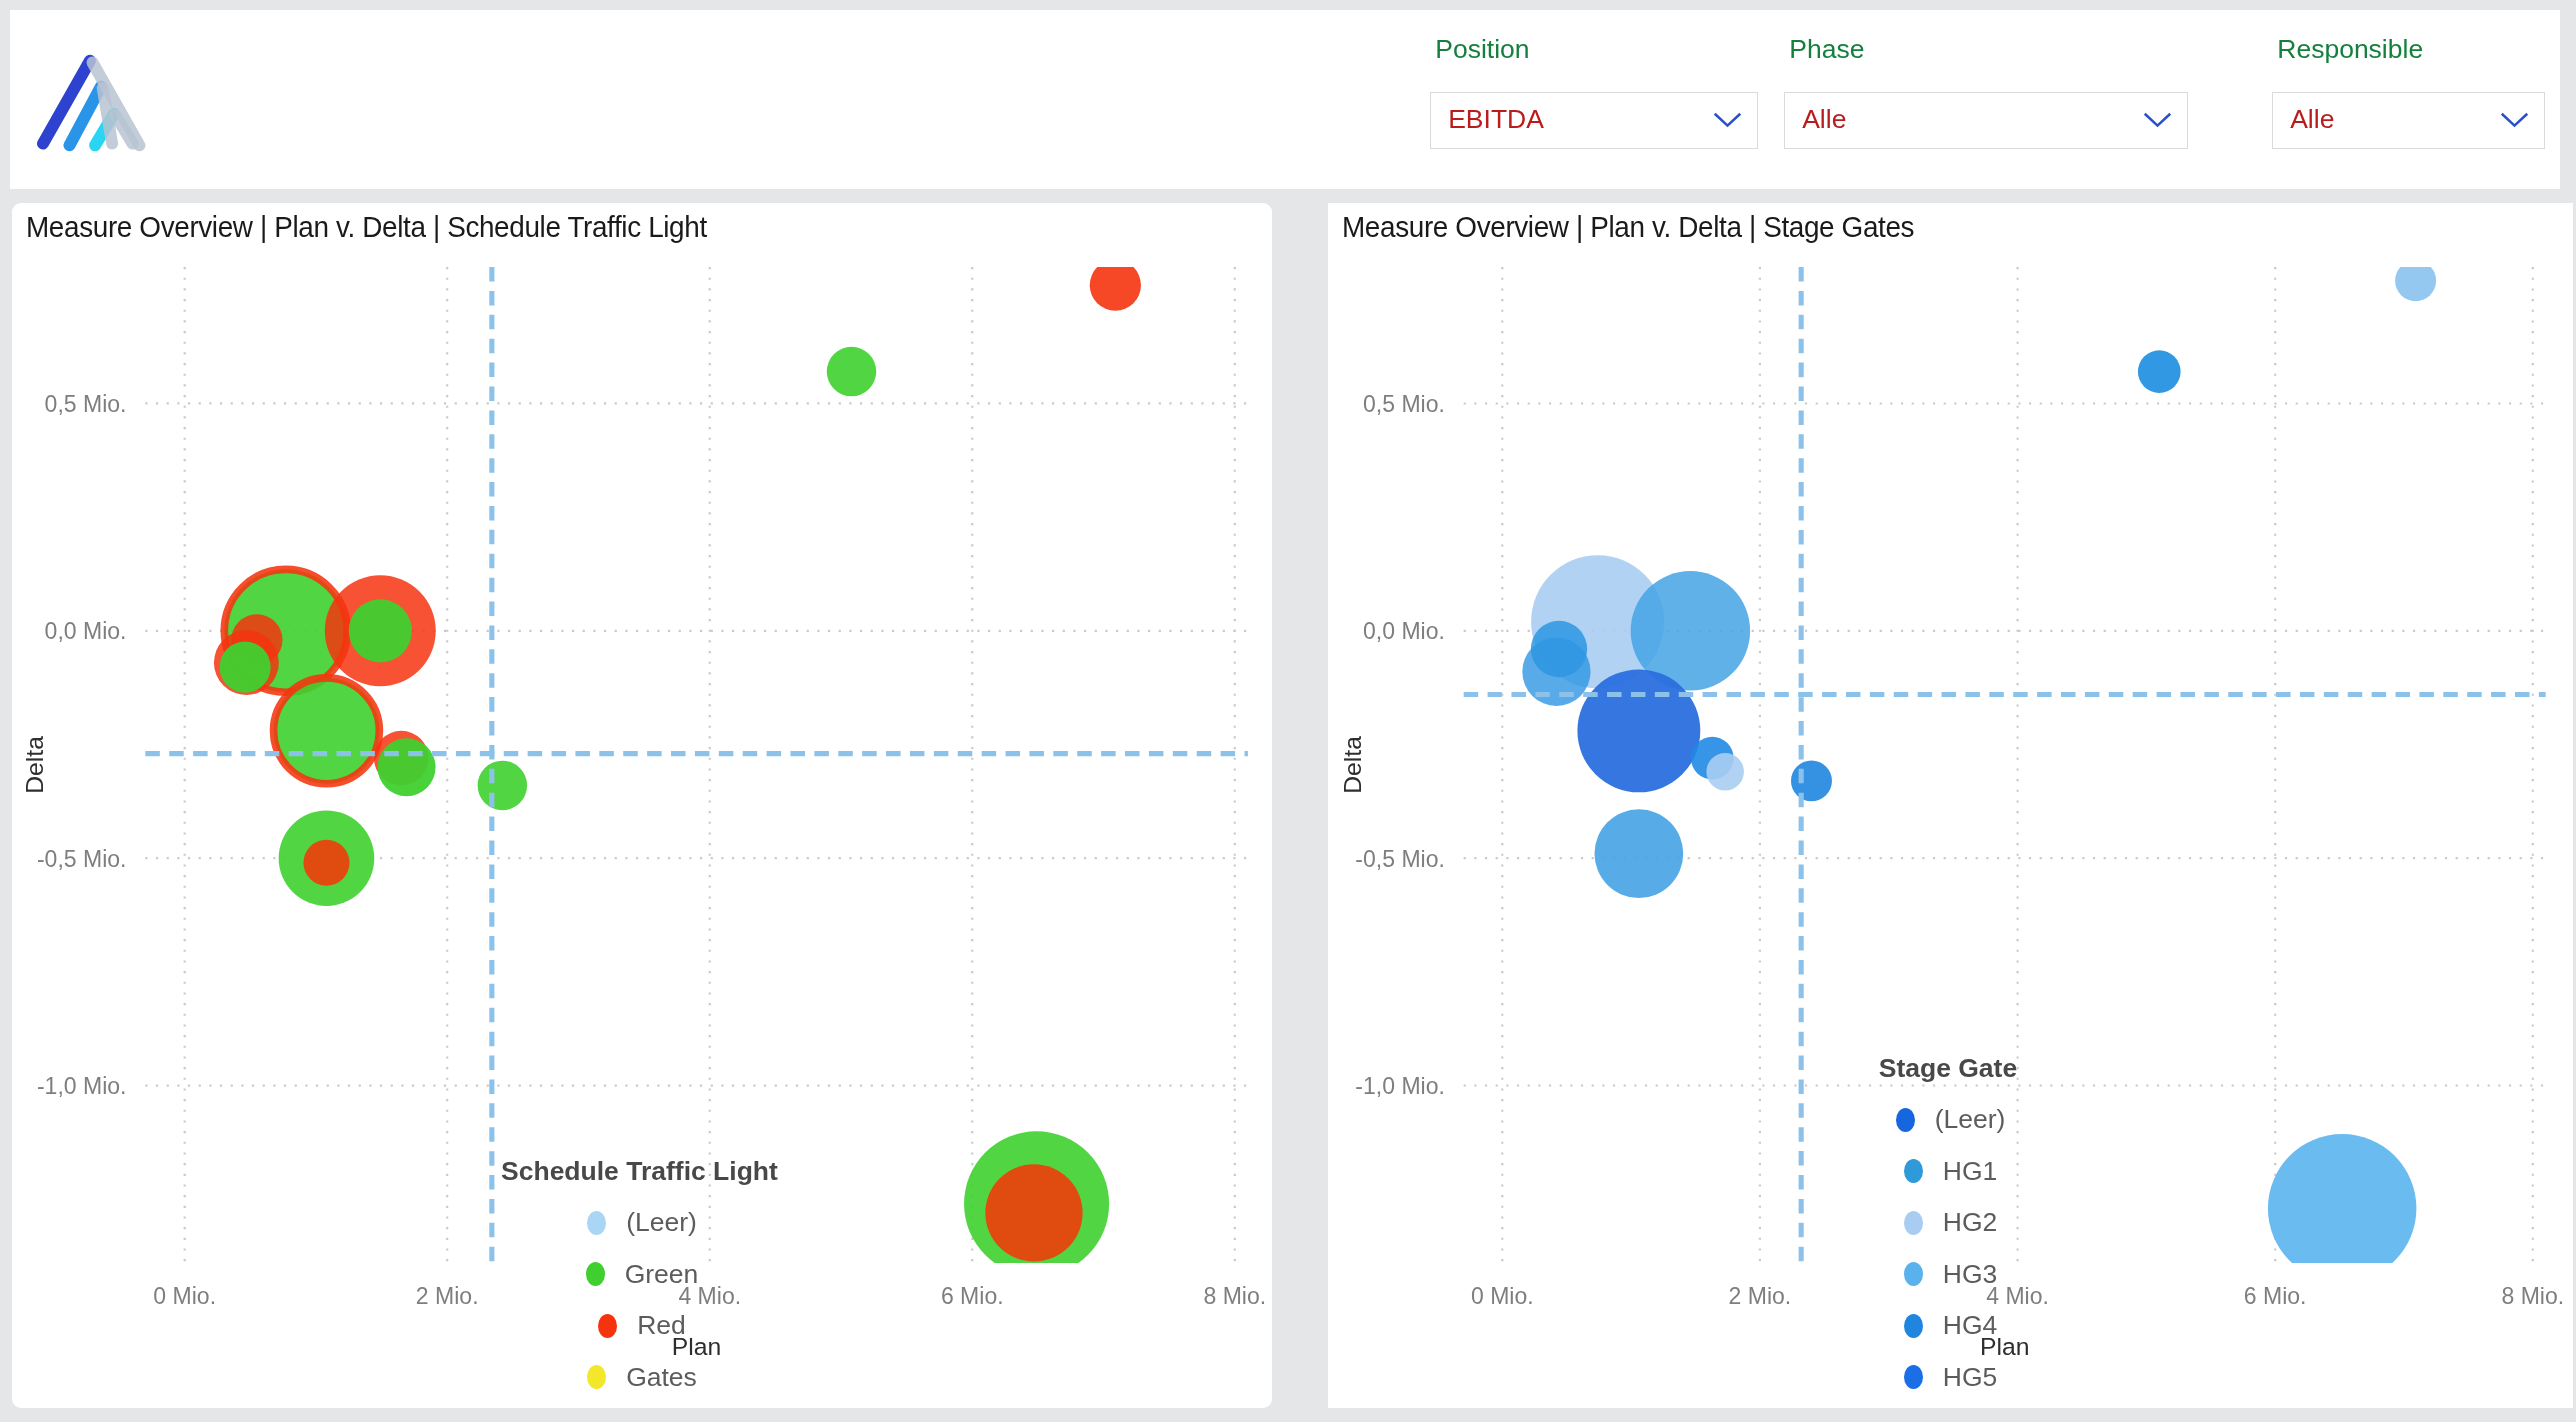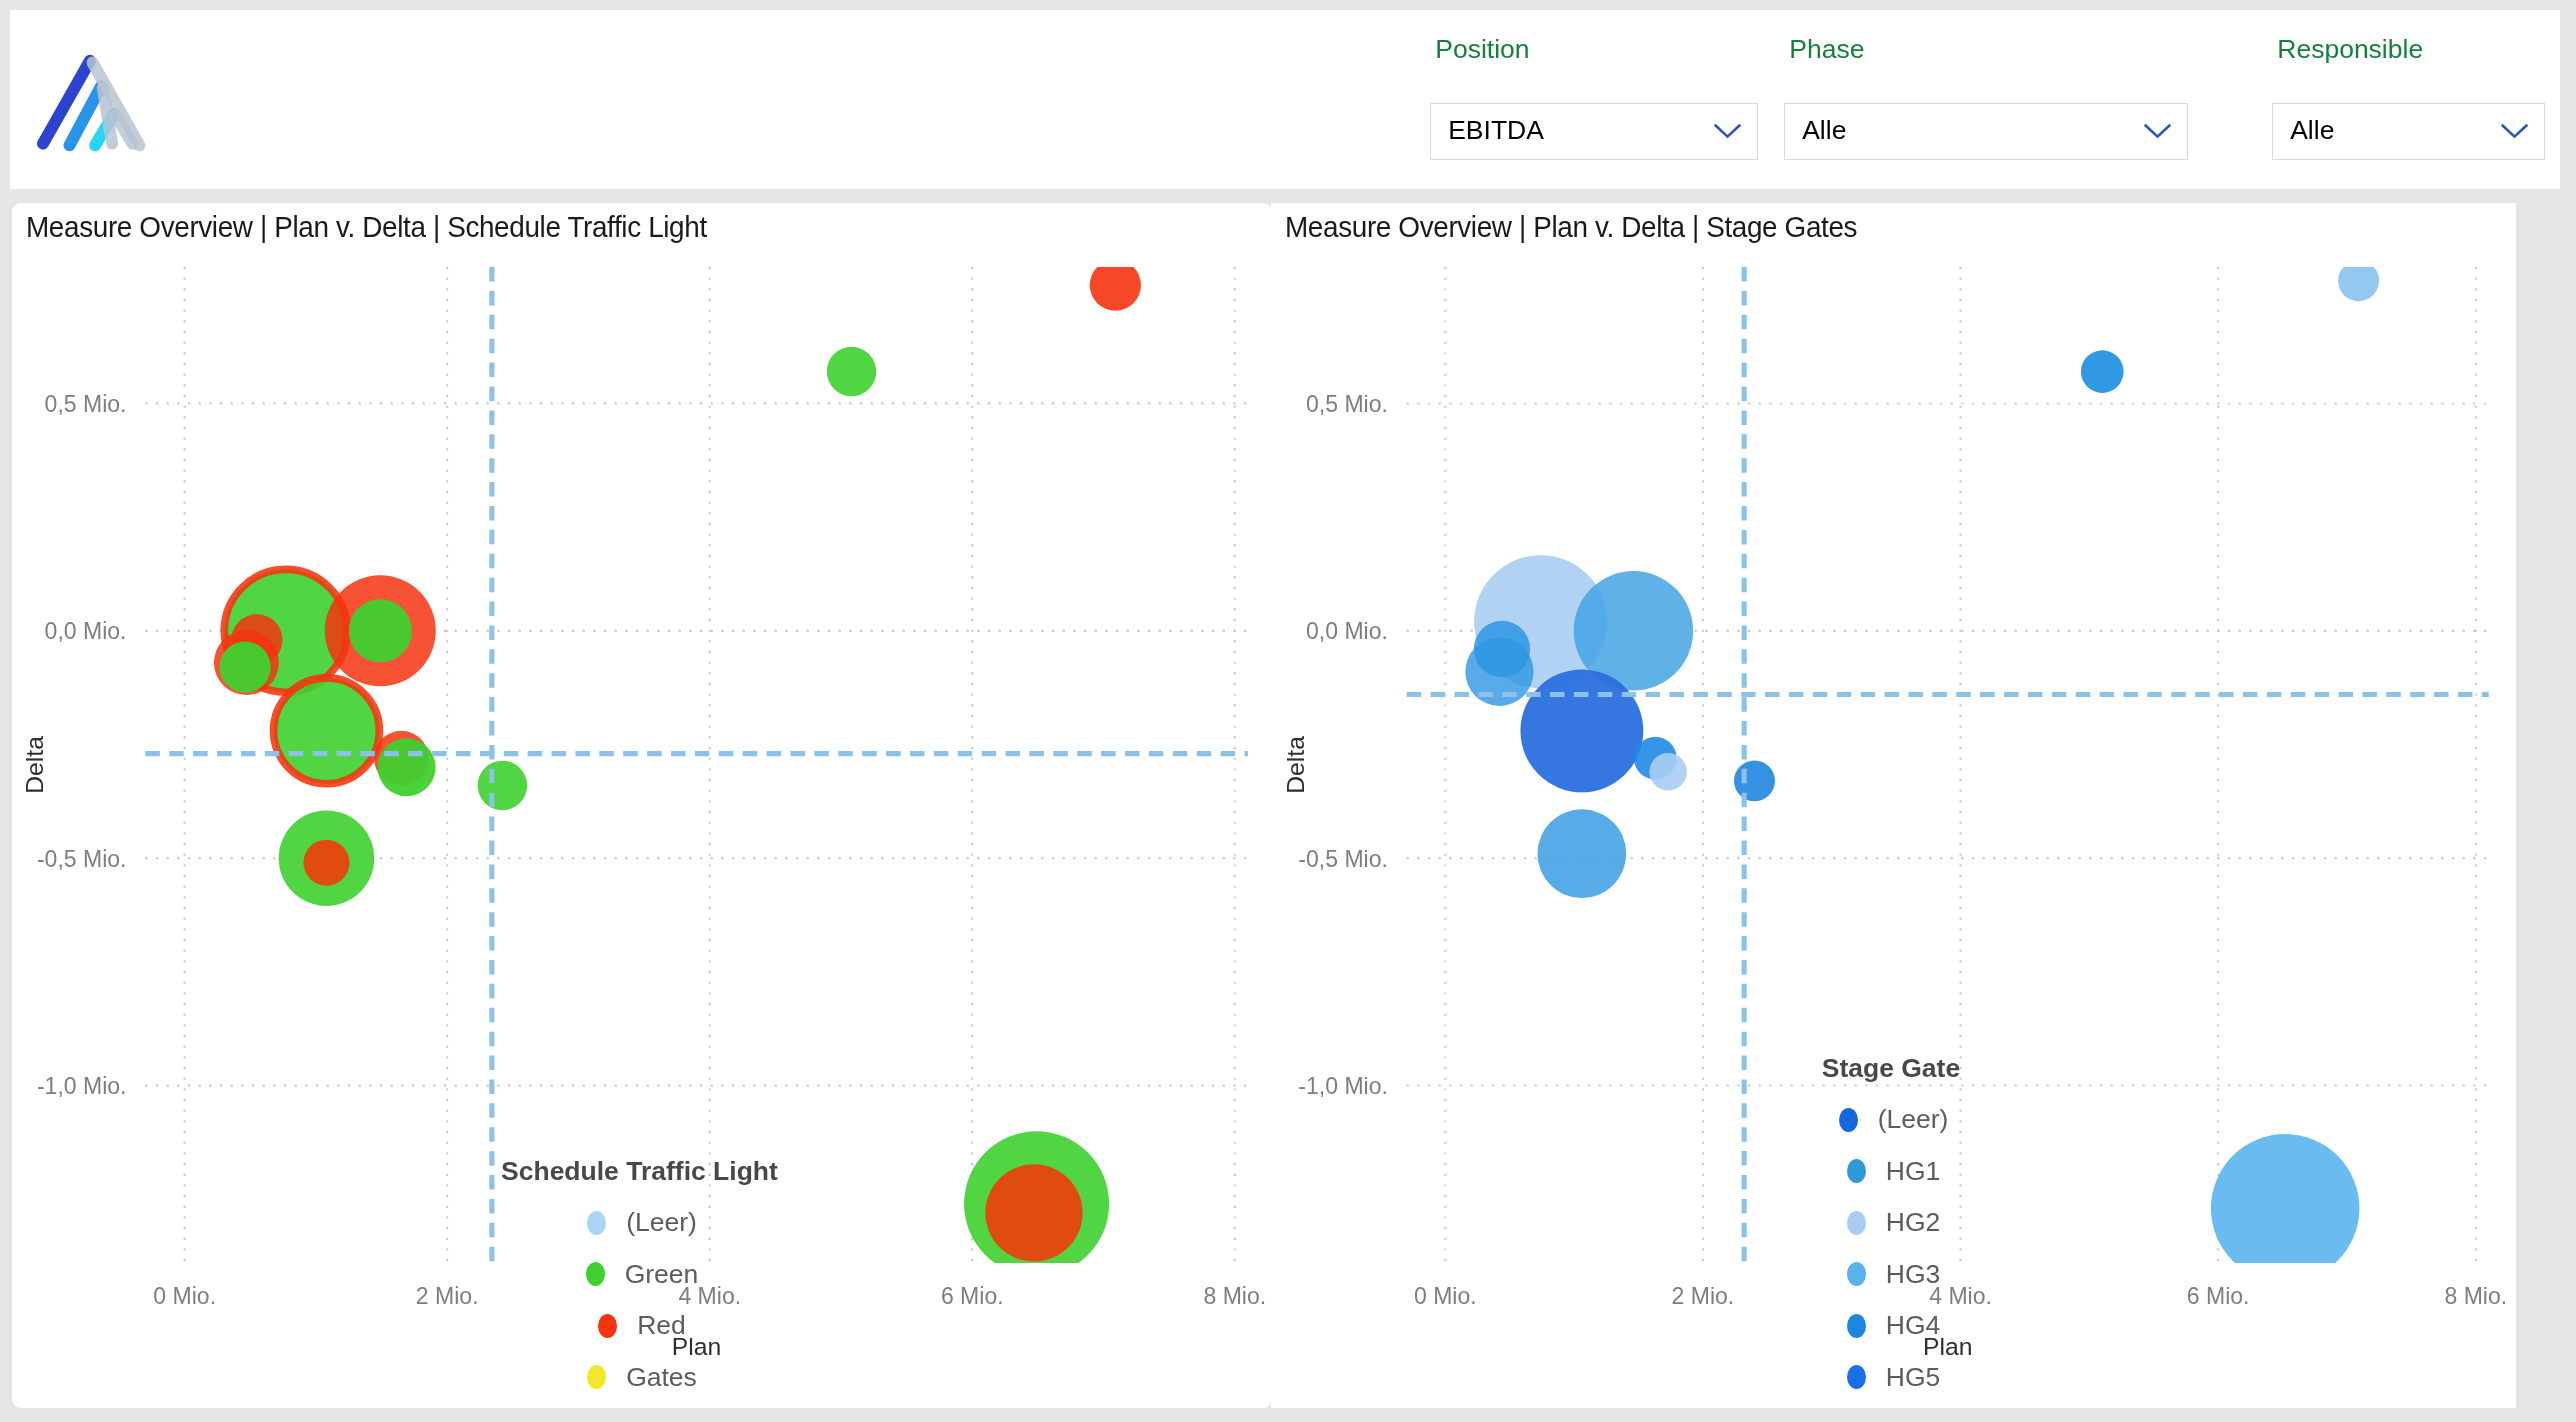--- a/index.html
+++ b/index.html
@@ -4,37 +4,36 @@
 <style>
   html,body{margin:0;padding:0;}
   body{
     width:2576px;height:1422px;position:relative;overflow:hidden;
     background:#e4e6e7;
     font-family:"Liberation Sans", sans-serif;
   }
   .card{position:absolute;background:#ffffff;}
   #header-card{left:10.2px;top:10.2px;width:2550px;height:179px;}
   #card-left{left:12px;top:203px;width:1260px;height:1205px;border-radius:9px;}
-  #card-right{left:1271px;top:203px;width:1245px;height:1205px;}
+  #card-right{left:1328px;top:203px;width:1245px;height:1205px;}
 
   
   .logo{position:absolute;left:26.5px;top:43px;width:111px;height:101px;}
   .filter{position:absolute;top:0;height:179px;}
   #filter-position{left:1420px;width:328px;}
   #filter-phase{left:1774px;width:404px;}
   #filter-responsible{left:2262px;width:273px;}
   .filter-label{
     position:absolute;top:24px;left:5.1px;font-size:26.5px;color:#15803d;white-space:nowrap;
   }
   .filter-box{
     position:absolute;top:82px;left:0;right:0;height:55px;
     background:#fff;border:1.7px solid #dadada;
-    font-size:26.5px;color:#000000;line-height:53px;padding-left:17px;
+    font-size:26.5px;color:#b91c1c;line-height:53px;padding-left:17px;
     cursor:pointer;
-    margin-top:11px;
   }
   .filter-box .chev{position:absolute;right:15.4px;top:19px;}
 
   
   .chart-title{
     position:absolute;left:13.7px;top:6.8px;font-size:30px;color:#1a1a1a;
     letter-spacing:-0.4px;white-space:nowrap;transform:scale(0.93,1);transform-origin:0 0;
   }
   svg.plot{position:absolute;left:0;top:0;width:100%;height:100%;}
   .grid{stroke:#c9c9c9;stroke-width:2.5;stroke-dasharray:2.5 10;fill:none;}

